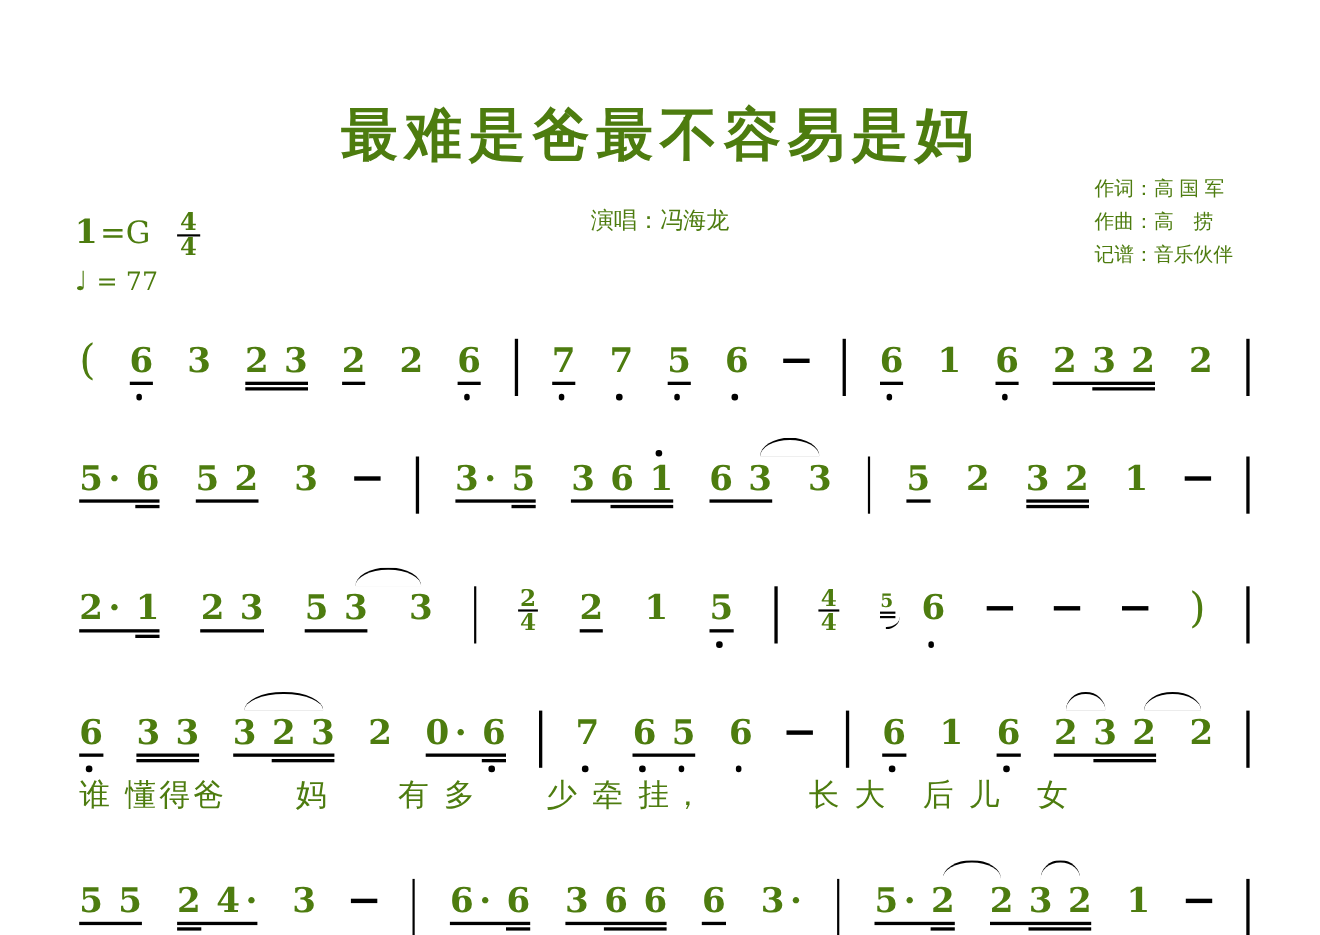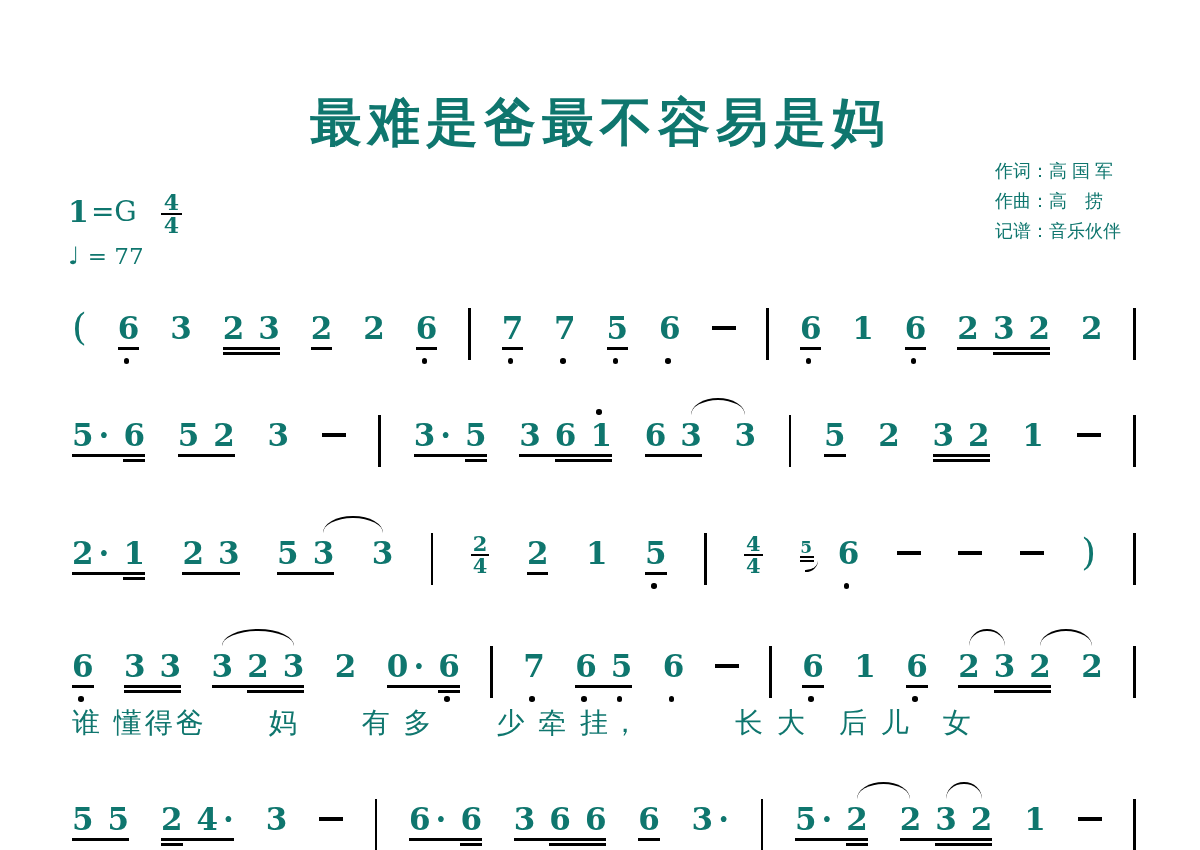--- a/index.html
+++ b/index.html
@@ -1,16 +1,16 @@
 <!DOCTYPE html>
 <html><head>
 <meta charset="utf-8">
 <style>
   html,body{margin:0;padding:0;background:#ffffff;}
-  .sheet{position:relative;width:1200px;height:850px;background:#fff;color:#0f766e;overflow:hidden;
+  .sheet{position:relative;width:1200px;height:850px;background:#fff;color:#4d7c0f;overflow:hidden;
          font-family:"Liberation Sans",sans-serif;}
   .title{position:absolute;top:88px;left:0;width:100%;margin:0;text-align:center;
          font:700 52px "DejaVu Serif",serif;letter-spacing:6px;}
   .singer{position:absolute;top:186px;left:0;width:100%;text-align:center;
           font:400 21px "Liberation Sans",sans-serif;}
   .credits{position:absolute;top:156px;left:995px;font:400 18px "Liberation Sans",sans-serif;line-height:30px;}
   .keybox{position:absolute;left:68px;top:196px;}
   .keyrow{display:flex;align-items:flex-start;}
   .tonic{font:700 30px "DejaVu Serif",serif;line-height:32px;}
   .eqkey{font:400 28px "DejaVu Serif",serif;line-height:32px;margin-left:2px;}
@@ -49,20 +49,21 @@
   .lyrics{position:absolute;left:72px;top:704px;font:400 28px "Liberation Sans",sans-serif;
           letter-spacing:3px;white-space:pre;}
 </style>
 </head>
 <body>
 
 <div class="sheet">
 
   <h1 class="title">最难是爸最不容易是妈</h1>
 
+  <div class="singer">演唱：冯海龙</div>
 
   <div class="credits">
     <div>作词：高 国 军</div>
     <div>作曲：高　捞</div>
     <div>记谱：音乐伙伴</div>
   </div>
 
   <div class="keybox">
     <div class="keyrow">
       <span class="tonic">1</span>

